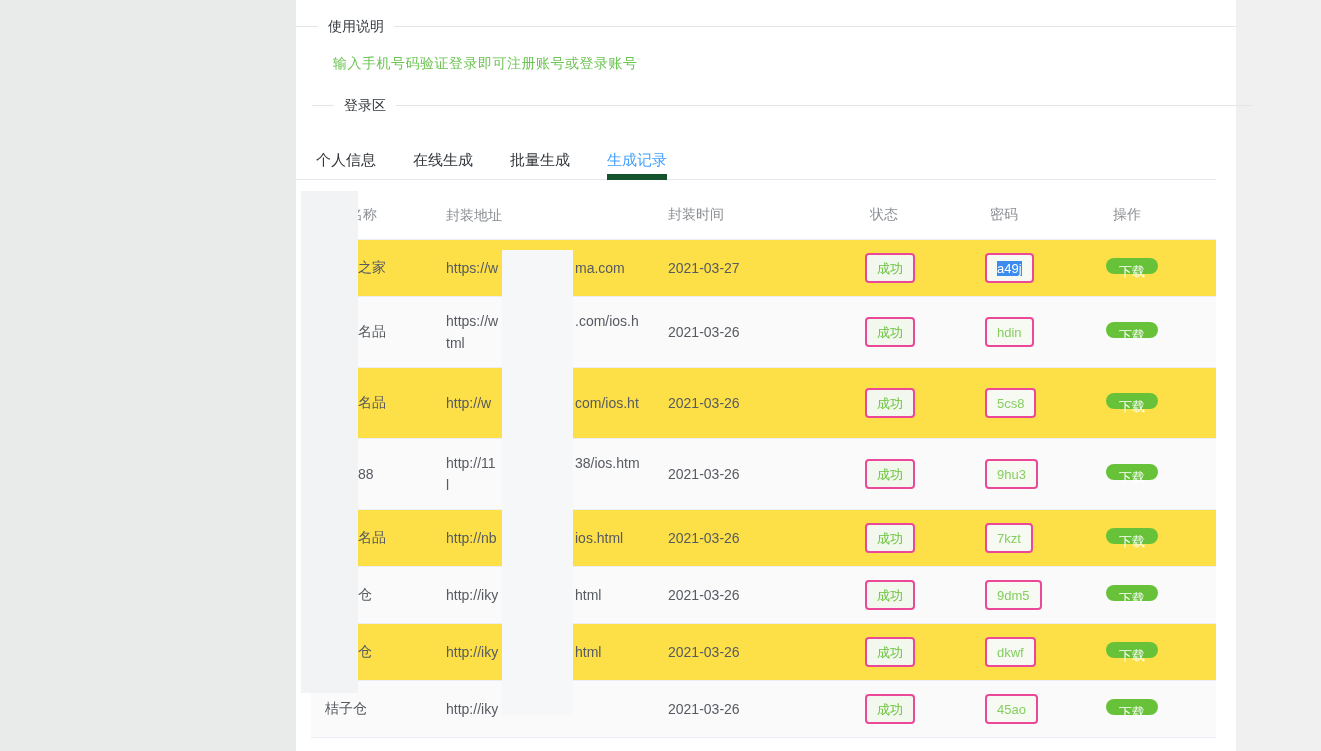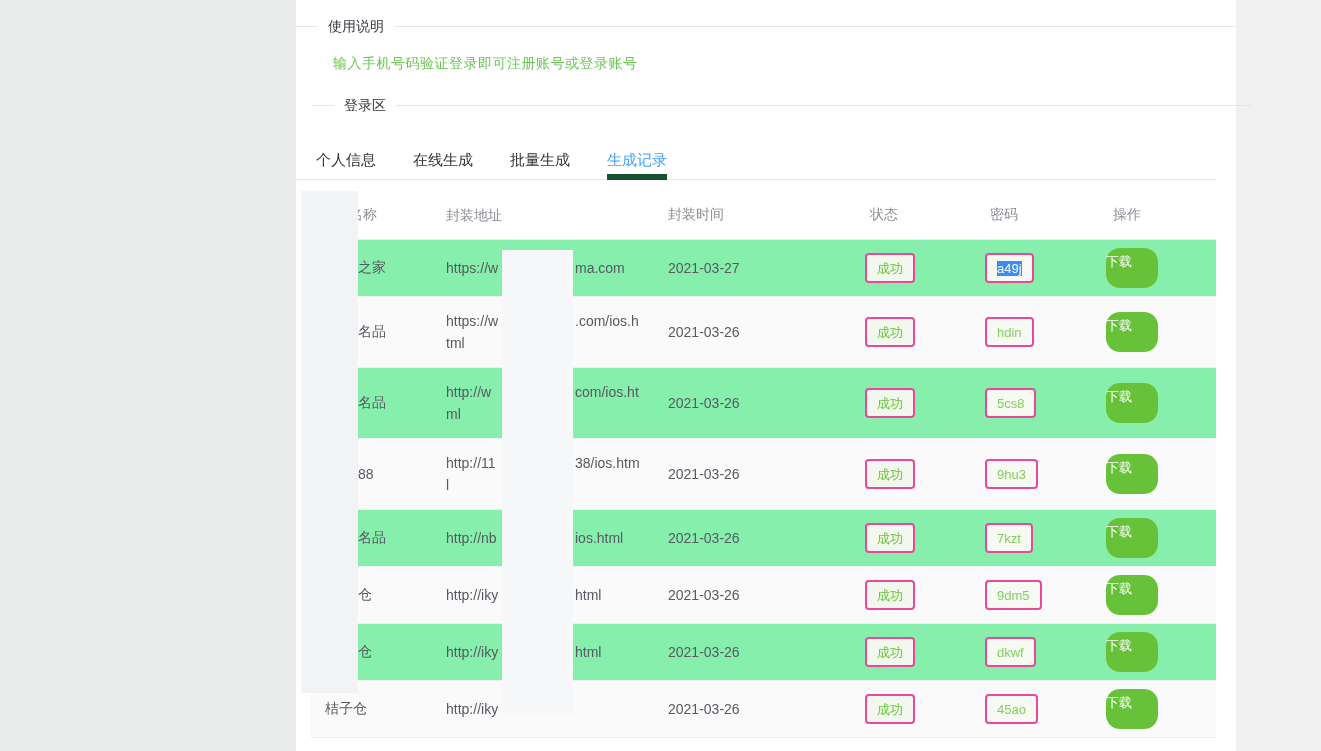--- a/index.html
+++ b/index.html
@@ -49,21 +49,21 @@
     position:absolute; top:190px; left:15px; width:905px;
     font-size:14px; color:#565a61;
   }
   .thead, .trow {
     display:grid;
     grid-template-columns:120px 220px 200px 120px 120px 125px;
     align-items:center;
     border-bottom:1px solid #ebeef5;
   }
   .thead { height:50px; color:#8b8e93; }
-  .trow { height:57px; background:#86efac; }
+  .trow { height:57px; background:#fde047; }
   .trow.tall { height:71px; }
   .trow.striped { background:#fafafa; }
   .c-name { padding-left:47px; white-space:nowrap; overflow:hidden; }
   .thead .c-name { padding-left:38px; }
   .trow.fullname .c-name { padding-left:14px; }
   .c-url { padding-left:15px; line-height:22px; }
   .url-l1 { position:relative; white-space:nowrap; }
   .url-p2 { position:absolute; left:129px; top:0; white-space:nowrap; }
   .c-date { padding-left:17px; white-space:nowrap; }
   .c-status { padding-left:14px; }
@@ -74,23 +74,23 @@
   .thead .c-action { padding-left:22px; }
   .tag {
     display:inline-block; min-width:48px; height:30px; line-height:28px;
     padding:0 10px; text-align:center;
     background:#f3f8ee; border:2px solid #ec4899; border-radius:4px;
     font-size:13px; color:#67c23a;
   }
   .tag.pwd { color:#85ce61; background:#f7faf2; }
   .sel { background:#3c8cf0; color:#ffffff; }
   .btn {
-    display:inline-block; width:52px; height:40px; line-height:28px;
+    display:inline-block; width:52px; height:16px; line-height:28px;
     border-radius:14px; background:#67c23a; color:#ffffff;
-    font-size:13px; cursor:pointer; border:none;
+    font-size:13px; text-align:center; cursor:pointer; border:none;
   }
   
   .overlay { position:absolute; }
   #overlay-a { left:301px; top:191px; width:57px; height:502px; background:#f2f3f5; }
   #overlay-b { left:502px; top:250px; width:71px; height:465px; background:#f6f7f8; }
 </style>
 </head>
 <body>
 
 <div class="left-bg"></div>
@@ -168,21 +168,20 @@
     </div>
   </div>
 
   <div class="trow tall">
     <div class="c-name">名品</div>
     <div class="c-url">
       <div class="url-l1">
         <span class="url-p1">http://w</span>
         <span class="url-p2">com/ios.ht</span>
       </div>
-      <div class="url-l2">ml</div>
     </div>
     <div class="c-date">2021-03-26</div>
     <div class="c-status">
       <span class="tag">成功</span>
     </div>
     <div class="c-pwd">
       <span class="tag pwd"><span class="pwd-text">5cs8</span></span>
     </div>
     <div class="c-action">
       <span class="btn">下载</span>

